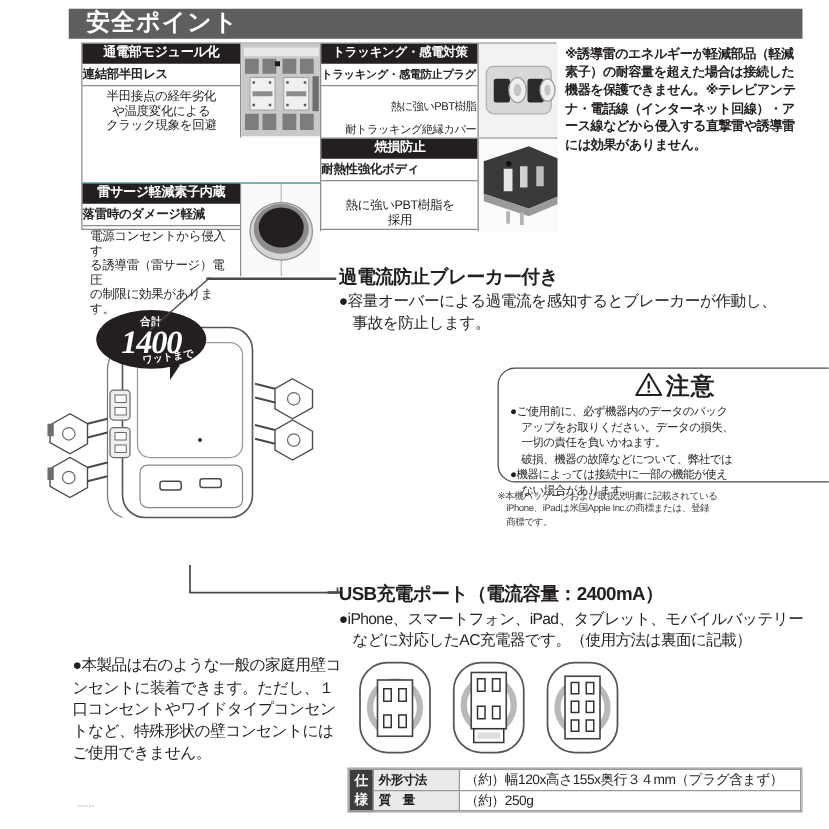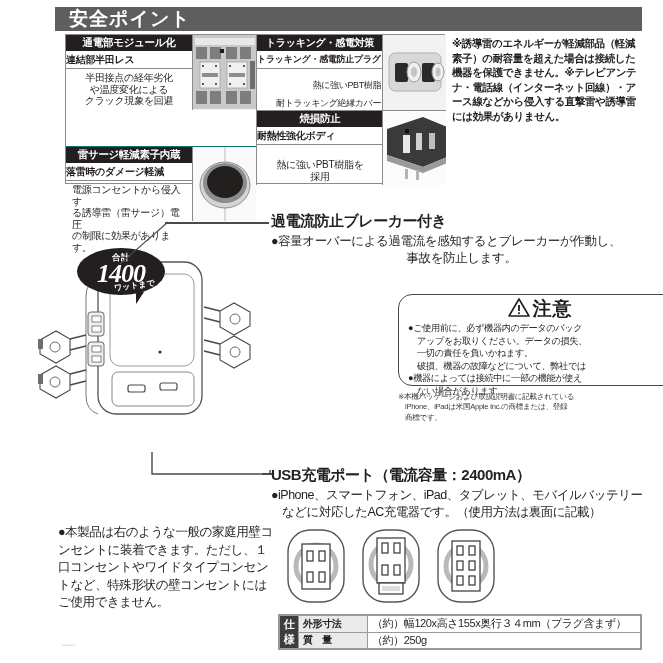--- a/index.html
+++ b/index.html
@@ -64,21 +64,21 @@
 
   
   .breaker-title{
     position:absolute;left:271px;top:212px;
     font-size:15px;font-weight:bold;letter-spacing:-0.5px;
   }
   .breaker-body{
     position:absolute;left:271px;top:233px;width:370px;
     font-size:12.5px;line-height:17px;letter-spacing:-0.4px;
   }
-  .breaker-body .l2{padding-left:11px;text-align:center;}
+  .breaker-body .l2{padding-left:11px;}
 
   
   .leader{position:absolute;background:#4a4a4a;}
 
   
   .watt{
     position:absolute;left:77px;top:248px;width:88px;height:47px;
     background:#231f20;border-radius:50%/50%;
     color:#fff;text-align:center;
   }

